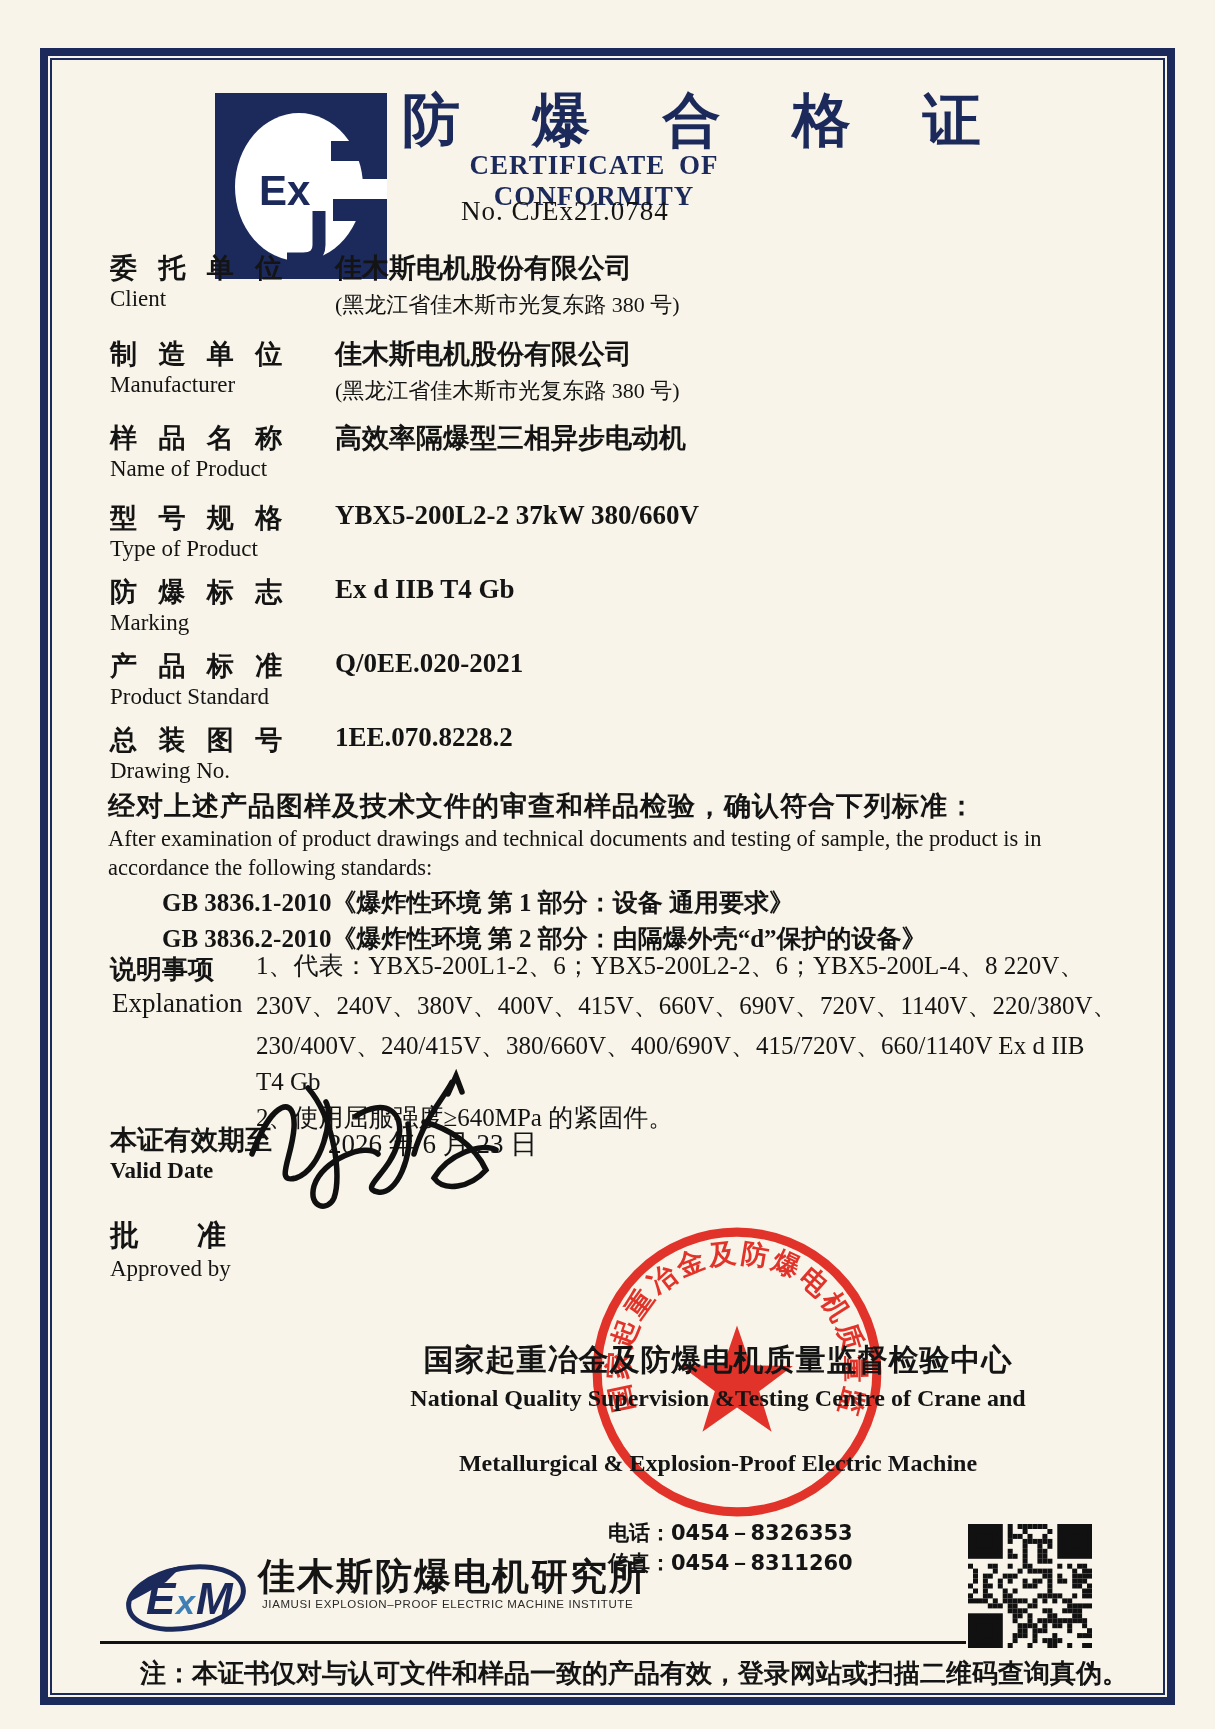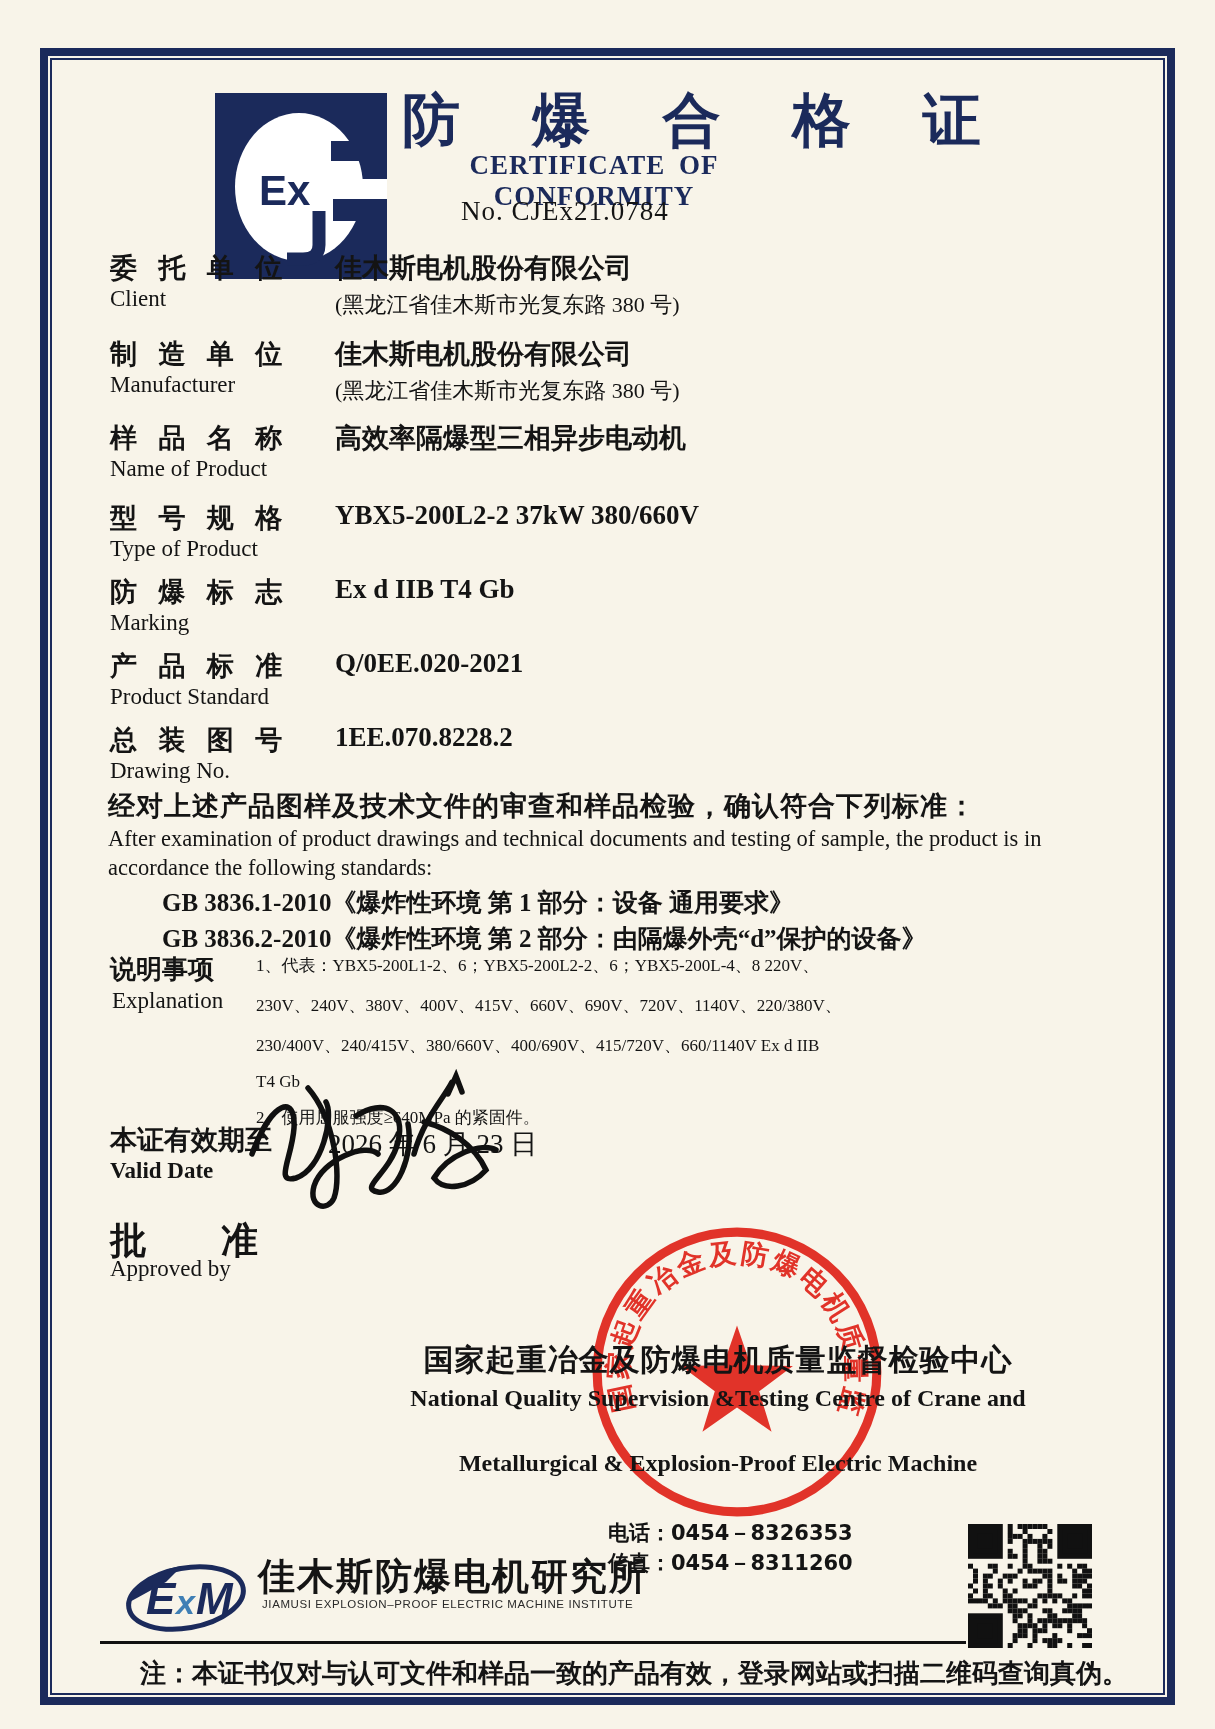--- a/index.html
+++ b/index.html
@@ -14,21 +14,21 @@
   .cert-title { font-size:58px; letter-spacing:26px; white-space:nowrap; }
   .cert-subtitle { font-size:27px; font-weight:700; letter-spacing:1px; word-spacing:6px; }
   .cert-no { font-size:27px; letter-spacing:1px; }
   .f-label-cn { font-size:27px; letter-spacing:6px; white-space:nowrap; }
   .f-label-en { font-size:23px; white-space:nowrap; }
   .f-value { font-size:27px; font-weight:700; white-space:nowrap; }
   .f-sub { font-size:22px; white-space:nowrap; }
   .stmt-cn { font-size:27px; letter-spacing:1px; white-space:nowrap; }
   .stmt-en { font-size:22.5px; line-height:29px; width:960px; }
   .std-line { font-size:25px; font-weight:600; white-space:nowrap; }
-  .expl-line { font-size:17px; line-height:40px; white-space:nowrap; }
+  .expl-line { font-size:25px; line-height:40px; white-space:nowrap; }
   .sig-svg path { fill:none; stroke:#101010; stroke-width:5.5; stroke-linecap:round; }
   .issuer { width:640px; text-align:center; }
   .issuer-cn { font-size:30px; letter-spacing:1px; white-space:nowrap; }
   .issuer-en { font-size:24px; font-weight:700; white-space:nowrap;margin-top:38px; }
   .issuer-date { font-size:26px; }
   .inst-name { font-size:37px; letter-spacing:2px; white-space:nowrap; }
   .inst-en { font-family:"Liberation Sans","DejaVu Sans",sans-serif; font-size:11.5px; letter-spacing:0.6px; color:#2a2a2a; white-space:nowrap; }
   .contact-line { font-family:"DejaVu Sans","Liberation Sans",sans-serif; font-weight:700; font-size:21px; line-height:30px; white-space:nowrap; }
   .note { font-size:26px; text-align:center; white-space:nowrap; }
   .divider { background:#111; }
@@ -97,32 +97,32 @@
     <div class="abs serif f-label-en" style="left:110px; top:758px;">Drawing No.</div>
     <div class="abs serif f-value" style="left:335px; top:722px;">1EE.070.8228.2</div>
   </div>
 
   <div class="abs cn-bold stmt-cn" style="left:108px; top:788px;">经对上述产品图样及技术文件的审查和样品检验，确认符合下列标准：</div>
   <div class="abs serif stmt-en" style="left:108px; top:824px;">After examination of product drawings and technical documents and testing of sample, the product is in accordance the following standards:</div>
   <div class="abs serif std-line" style="left:162px; top:886px;">GB 3836.1-2010《爆炸性环境 第 1 部分：设备 通用要求》</div>
   <div class="abs serif std-line" style="left:162px; top:922px;">GB 3836.2-2010《爆炸性环境 第 2 部分：由隔爆外壳“d”保护的设备》</div>
 
   <div class="abs cn-bold" style="left:110px; top:952px; font-size:26px;">说明事项</div>
-  <div class="abs serif" style="left:112px; top:988px; font-size:23px;">Explanation</div>
+  <div class="abs serif" style="left:112px; top:988px; font-size:27px;">Explanation</div>
   <div class="abs serif expl-line" style="left:256px; top:946px;">1、代表：YBX5-200L1-2、6；YBX5-200L2-2、6；YBX5-200L-4、8   220V、</div>
   <div class="abs serif expl-line" style="left:256px; top:986px;">230V、240V、380V、400V、415V、660V、690V、720V、1140V、220/380V、</div>
   <div class="abs serif expl-line" style="left:256px; top:1026px;">230/400V、240/415V、380/660V、400/690V、415/720V、660/1140V   Ex d IIB</div>
   <div class="abs serif expl-line" style="left:256px; top:1062px;">T4 Gb</div>
   <div class="abs serif expl-line" style="left:256px; top:1098px;">2、使用屈服强度≥640MPa 的紧固件。</div>
 
   <div class="abs cn-bold" style="left:110px; top:1122px; font-size:27px;">本证有效期至</div>
   <div class="abs serif" style="left:110px; top:1158px; font-size:23px; font-weight:700;">Valid Date</div>
   <div class="abs serif" style="left:328px; top:1126px; font-size:27px;">2026 年 6 月 23 日</div>
 
-  <div class="abs cn-bold" style="left:110px; top:1216px; font-size:37px;">批　　准</div>
+  <div class="abs cn-bold" style="left:110px; top:1216px; font-size:29px;">批　　准</div>
   <div class="abs serif" style="left:110px; top:1256px; font-size:23px;">Approved by</div>
 
   <svg class="abs sig-svg" style="left:238px; top:1058px;" width="280" height="160" viewBox="0 0 280 160">
     <path d="M14,96 C34,42 58,36 56,70 C54,100 36,126 58,120 C84,112 96,58 88,44"></path>
     <path d="M70,30 C96,60 104,118 96,140 C90,154 70,150 76,128 C84,102 128,84 140,96"></path>
     <path d="M118,58 C146,40 168,52 160,84 C152,116 120,130 140,134 C158,138 176,98 170,66"></path>
     <path d="M176,96 C186,60 206,40 214,24 M210,36 l8,-18 l6,16"></path>
     <path d="M186,64 C210,70 236,86 248,112 C232,130 206,134 196,120 C210,96 244,84 258,92"></path>
   </svg>
 

